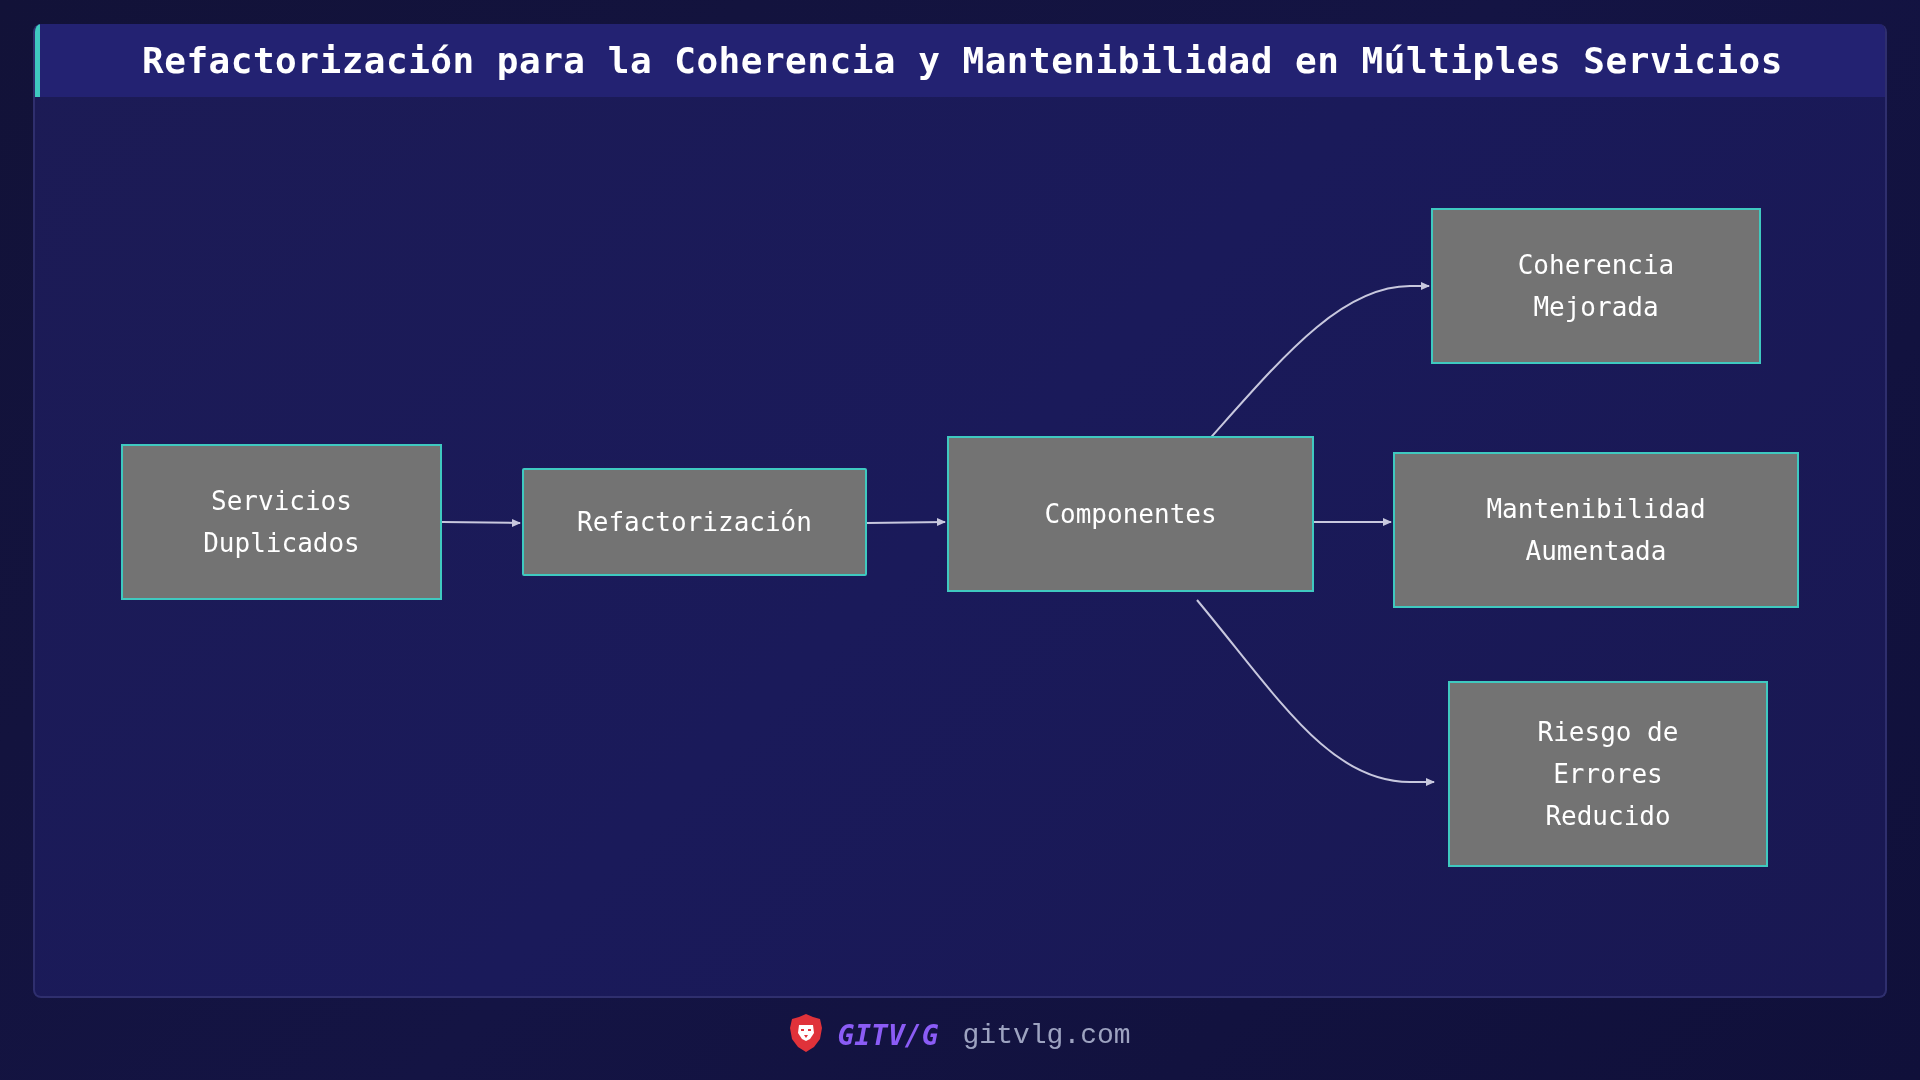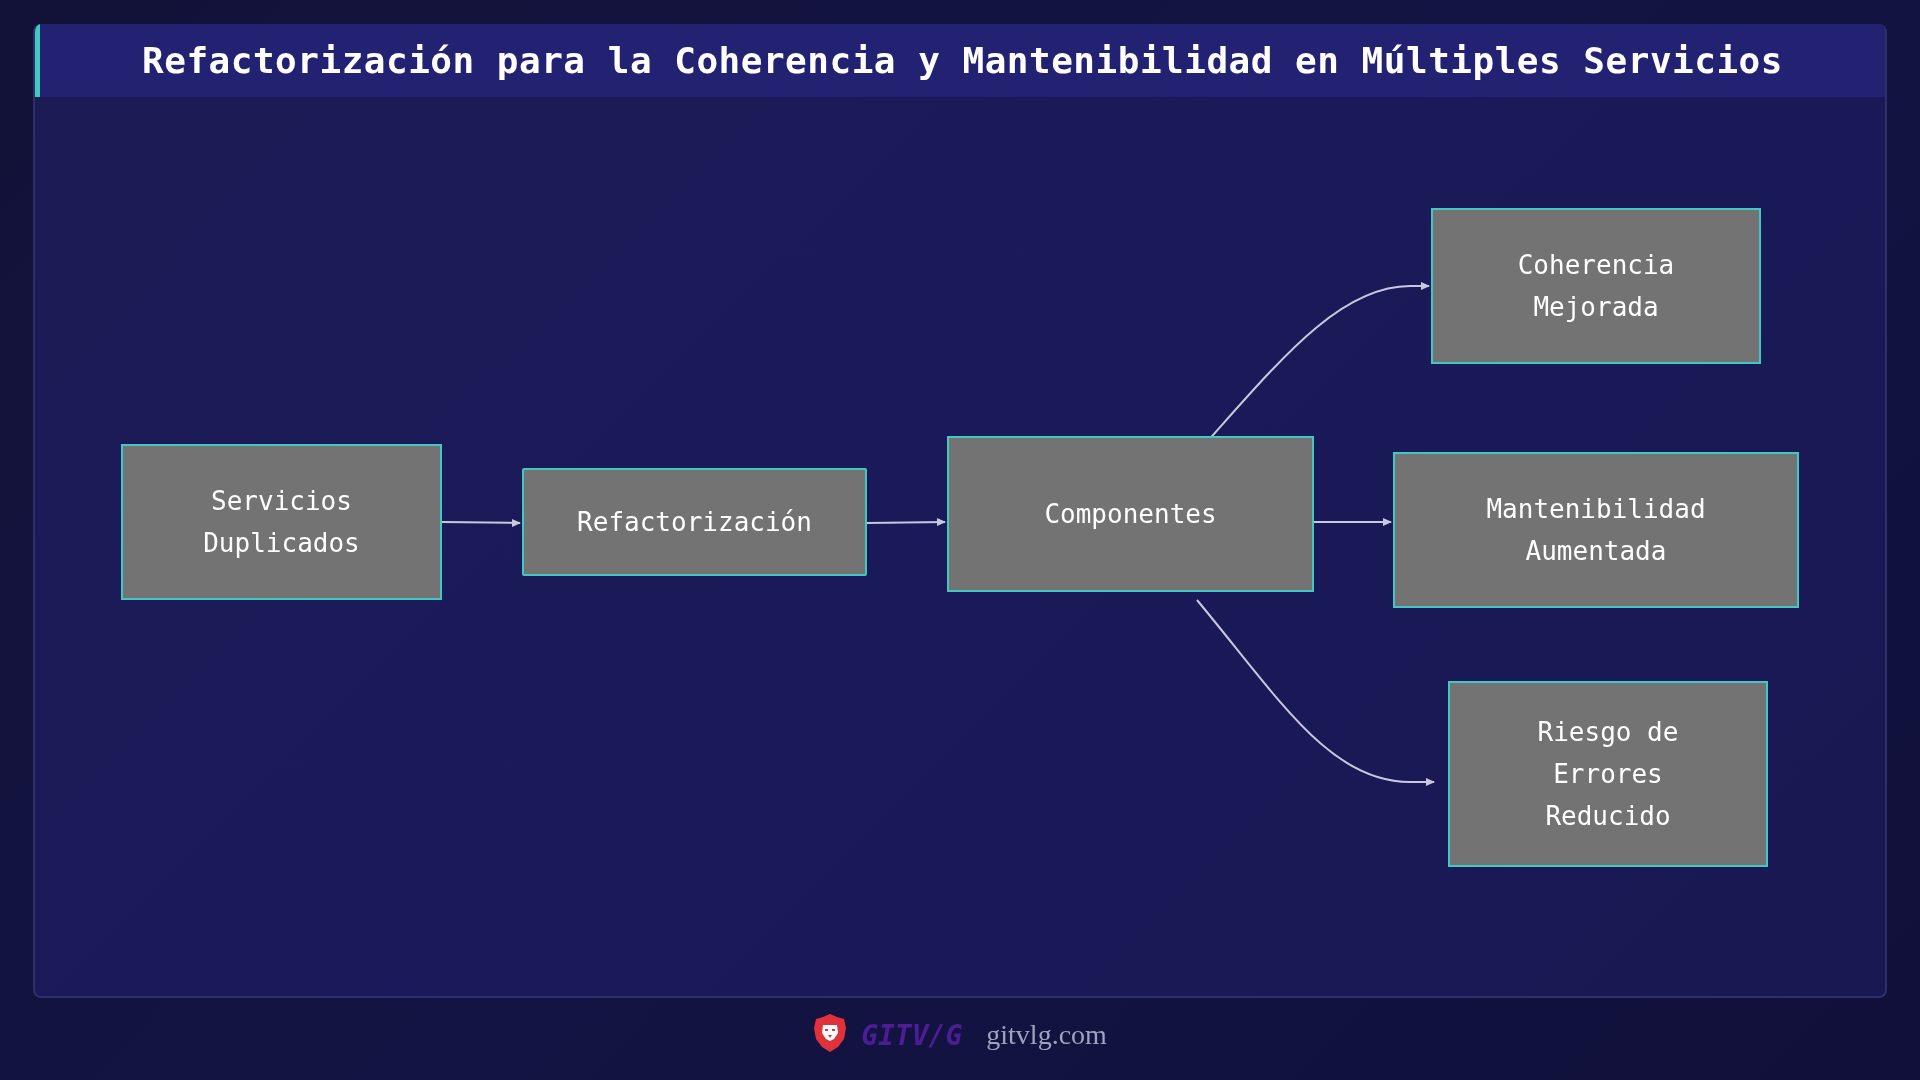--- a/index.html
+++ b/index.html
@@ -29,22 +29,22 @@
       position: absolute; background: #737373; border: 2px solid #3fc9c0;
       box-sizing: border-box; color: #ffffff; font-size: 26px; line-height: 42px;
       display: flex; flex-direction: column; align-items: center; justify-content: center;
       text-align: center; font-family: "DejaVu Sans Mono", monospace;
     }
     .node.rounded { border-radius: 2px; }
     .footer {
       position: absolute; left: 0; top: 1010px; width: 1920px; height: 50px;
       display: flex; align-items: center; justify-content: center; gap: 14px;
     }
-    .brand { color: #4c1d95; font-weight: bold; font-style: italic; font-size: 28px; font-family: "DejaVu Sans Mono", monospace; }
-    .url { color: #9da3c0; font-size: 28px; margin-left: 10px; font-family: Liberation Serif, serif; }
+    .brand { color: #8b5cf6; font-weight: bold; font-style: italic; font-size: 28px; font-family: "DejaVu Sans Mono", monospace; }
+    .url { color: #9da3c0; font-size: 28px; margin-left: 10px; font-family: Liberation Mono, monospace; }
   </style>
 </head>
 <body>
 
 <div class="frame">
   <div class="header">
     <span class="title">Refactorización para la Coherencia y Mantenibilidad en Múltiples Servicios</span>
   </div>
 </div>
 

